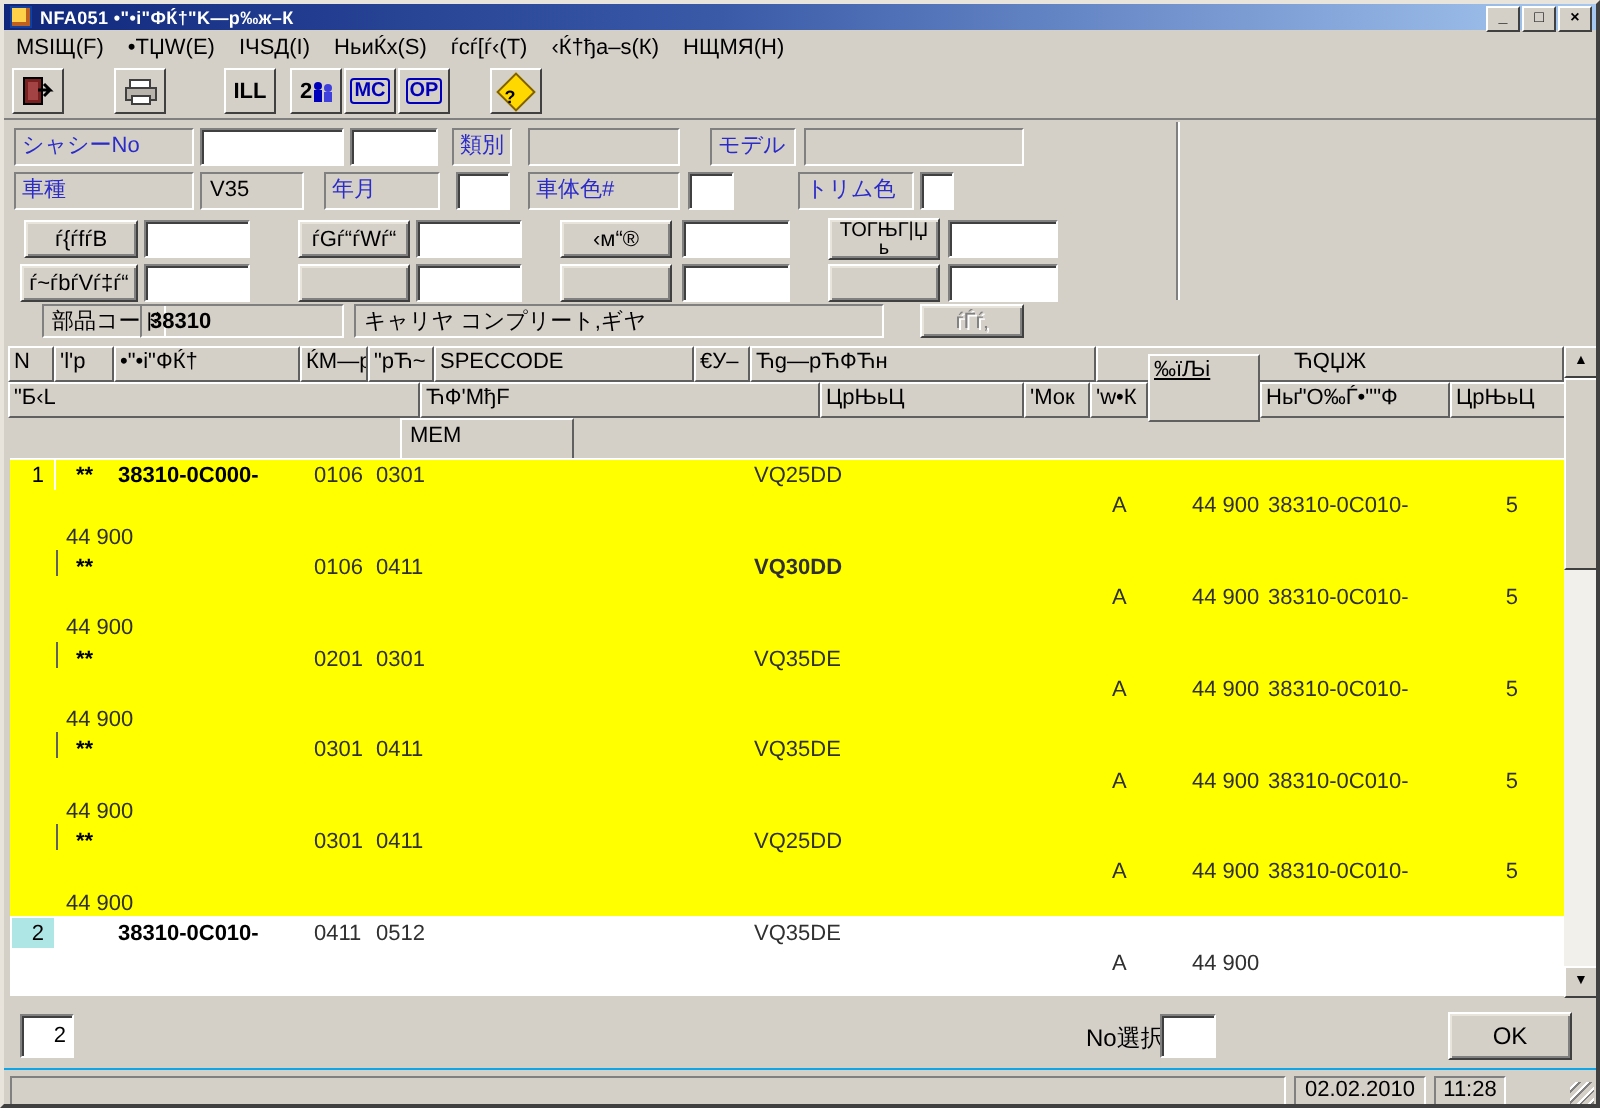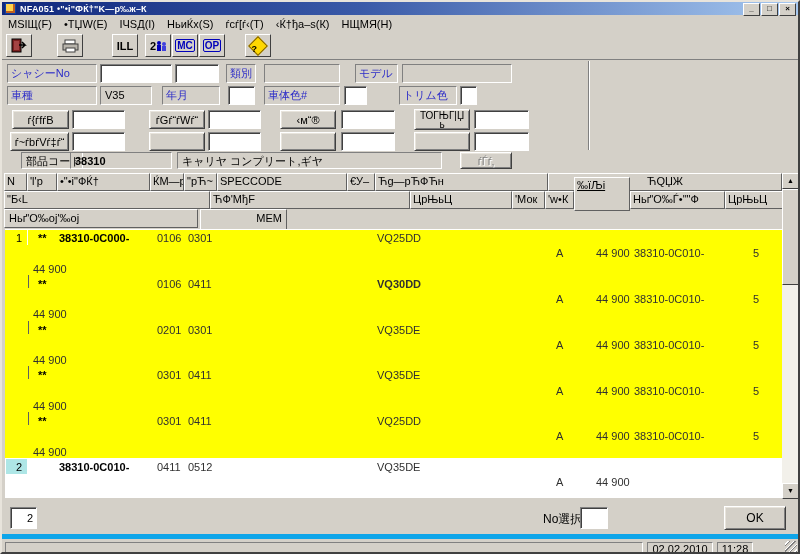--- a/index.html
+++ b/index.html
@@ -39,21 +39,21 @@
   #grid{left:3px;top:227px;width:777px;height:269px;background:#fff;}
   .gspan{position:absolute;font-size:11px;color:#303030;white-space:nowrap;}
   .gpart{font-weight:bold;color:#000;}
   .gnum{color:#000;}
   
   .sb{left:780px;top:171px;width:17px;height:326px;background:#f2f0ea;}
   .sb-btn{position:absolute;left:0;width:17px;height:16px;background:#d4d0c8;border:1px solid;border-color:#fff #404040 #404040 #fff;
           font-size:7px;text-align:center;line-height:14px;color:#000;box-sizing:border-box;}
   .sb-thumb{position:absolute;left:0;top:16px;width:17px;height:96px;background:#d4d0c8;border:1px solid;border-color:#fff #404040 #404040 #fff;box-sizing:border-box;}
   
-  .statusbar{left:0;top:532px;width:796px;height:20px;border-top:5px solid #0ea5e9;}
+  .statusbar{left:0;top:532px;width:796px;height:20px;border-top:1px solid #0ea5e9;}
   .spanel{position:absolute;top:3px;height:15px;border:1px solid;border-color:#808080 #fff #fff #808080;font-size:11px;line-height:13px;color:#000;text-align:center;box-sizing:border-box;}
   .grip{position:absolute;right:1px;bottom:1px;width:12px;height:12px;
         background:repeating-linear-gradient(135deg,transparent 0 2px,#fff 2px 3px,#808080 3px 4px);}
 </style>
 </head>
 <body>
 
 <div class="win">
 
   <div class="abs titlebar">
@@ -174,22 +174,21 @@
       <div class="abs hcell" style="left: 2px; top: 189px; width: 206px; height: 18px;">"Б‹L</div>
       <div class="abs hcell" style="left: 208px; top: 189px; width: 200px; height: 18px;">ЋФ'МђF</div>
       <div class="abs hcell" style="left: 408px; top: 189px; width: 102px; height: 18px;">ЦрЊьЦ</div>
       <div class="abs hcell" style="left: 510px; top: 189px; width: 33px; height: 18px;">'Мок</div>
       <div class="abs hcell" style="left: 543px; top: 189px; width: 29px; height: 18px;">'w•К</div>
       <div class="abs hcell" style="left: 572px; top: 175px; width: 56px; height: 34px; text-decoration: underline;">‰їЉi</div>
       <div class="abs hcell" style="left: 628px; top: 189px; width: 95px; height: 18px;">Ньґ'О‰Ѓ•""Ф</div>
       <div class="abs hcell" style="left: 723px; top: 189px; width: 76px; height: 18px;">ЦрЊьЦ</div>
     </div>
 
-  <div class="abs tab" style="left:2px;top:207px;width:194px;height:19px;">Ньґ'О‰ој'‰ој</div>
-  <div class="abs tab" style="left:198px;top:207px;width:87px;height:36px;text-align:right;">MEM</div>
+  <div class="abs tab" style="left:198px;top:207px;width:87px;height:36px;text-align:left;">MEM</div>
 
   <div class="abs" id="grid">
       <div class="abs" style="left: 0px; top: 1px; width: 777px; height: 228px; background: rgb(255, 255, 0);"></div>
       <div class="abs" style="left: 0px; top: 1px; width: 777px; height: 15px;"></div>
       <div class="gspan gnum" style="left: 3px; top: 3px; width: 14px; text-align: right;">1</div>
       <div class="abs" style="left: 22px; top: 1px; width: 1px; height: 15px; background: rgb(255, 255, 255);"></div>
       <div class="gspan gpart" style="left: 33px; top: 3px;">**</div>
       <div class="gspan gpart" style="left: 54px; top: 3px;">38310-0C000-</div>
       <div class="gspan" style="left: 152px; top: 3px;">0106</div>
       <div class="gspan" style="left: 183px; top: 3px;">0301</div>

